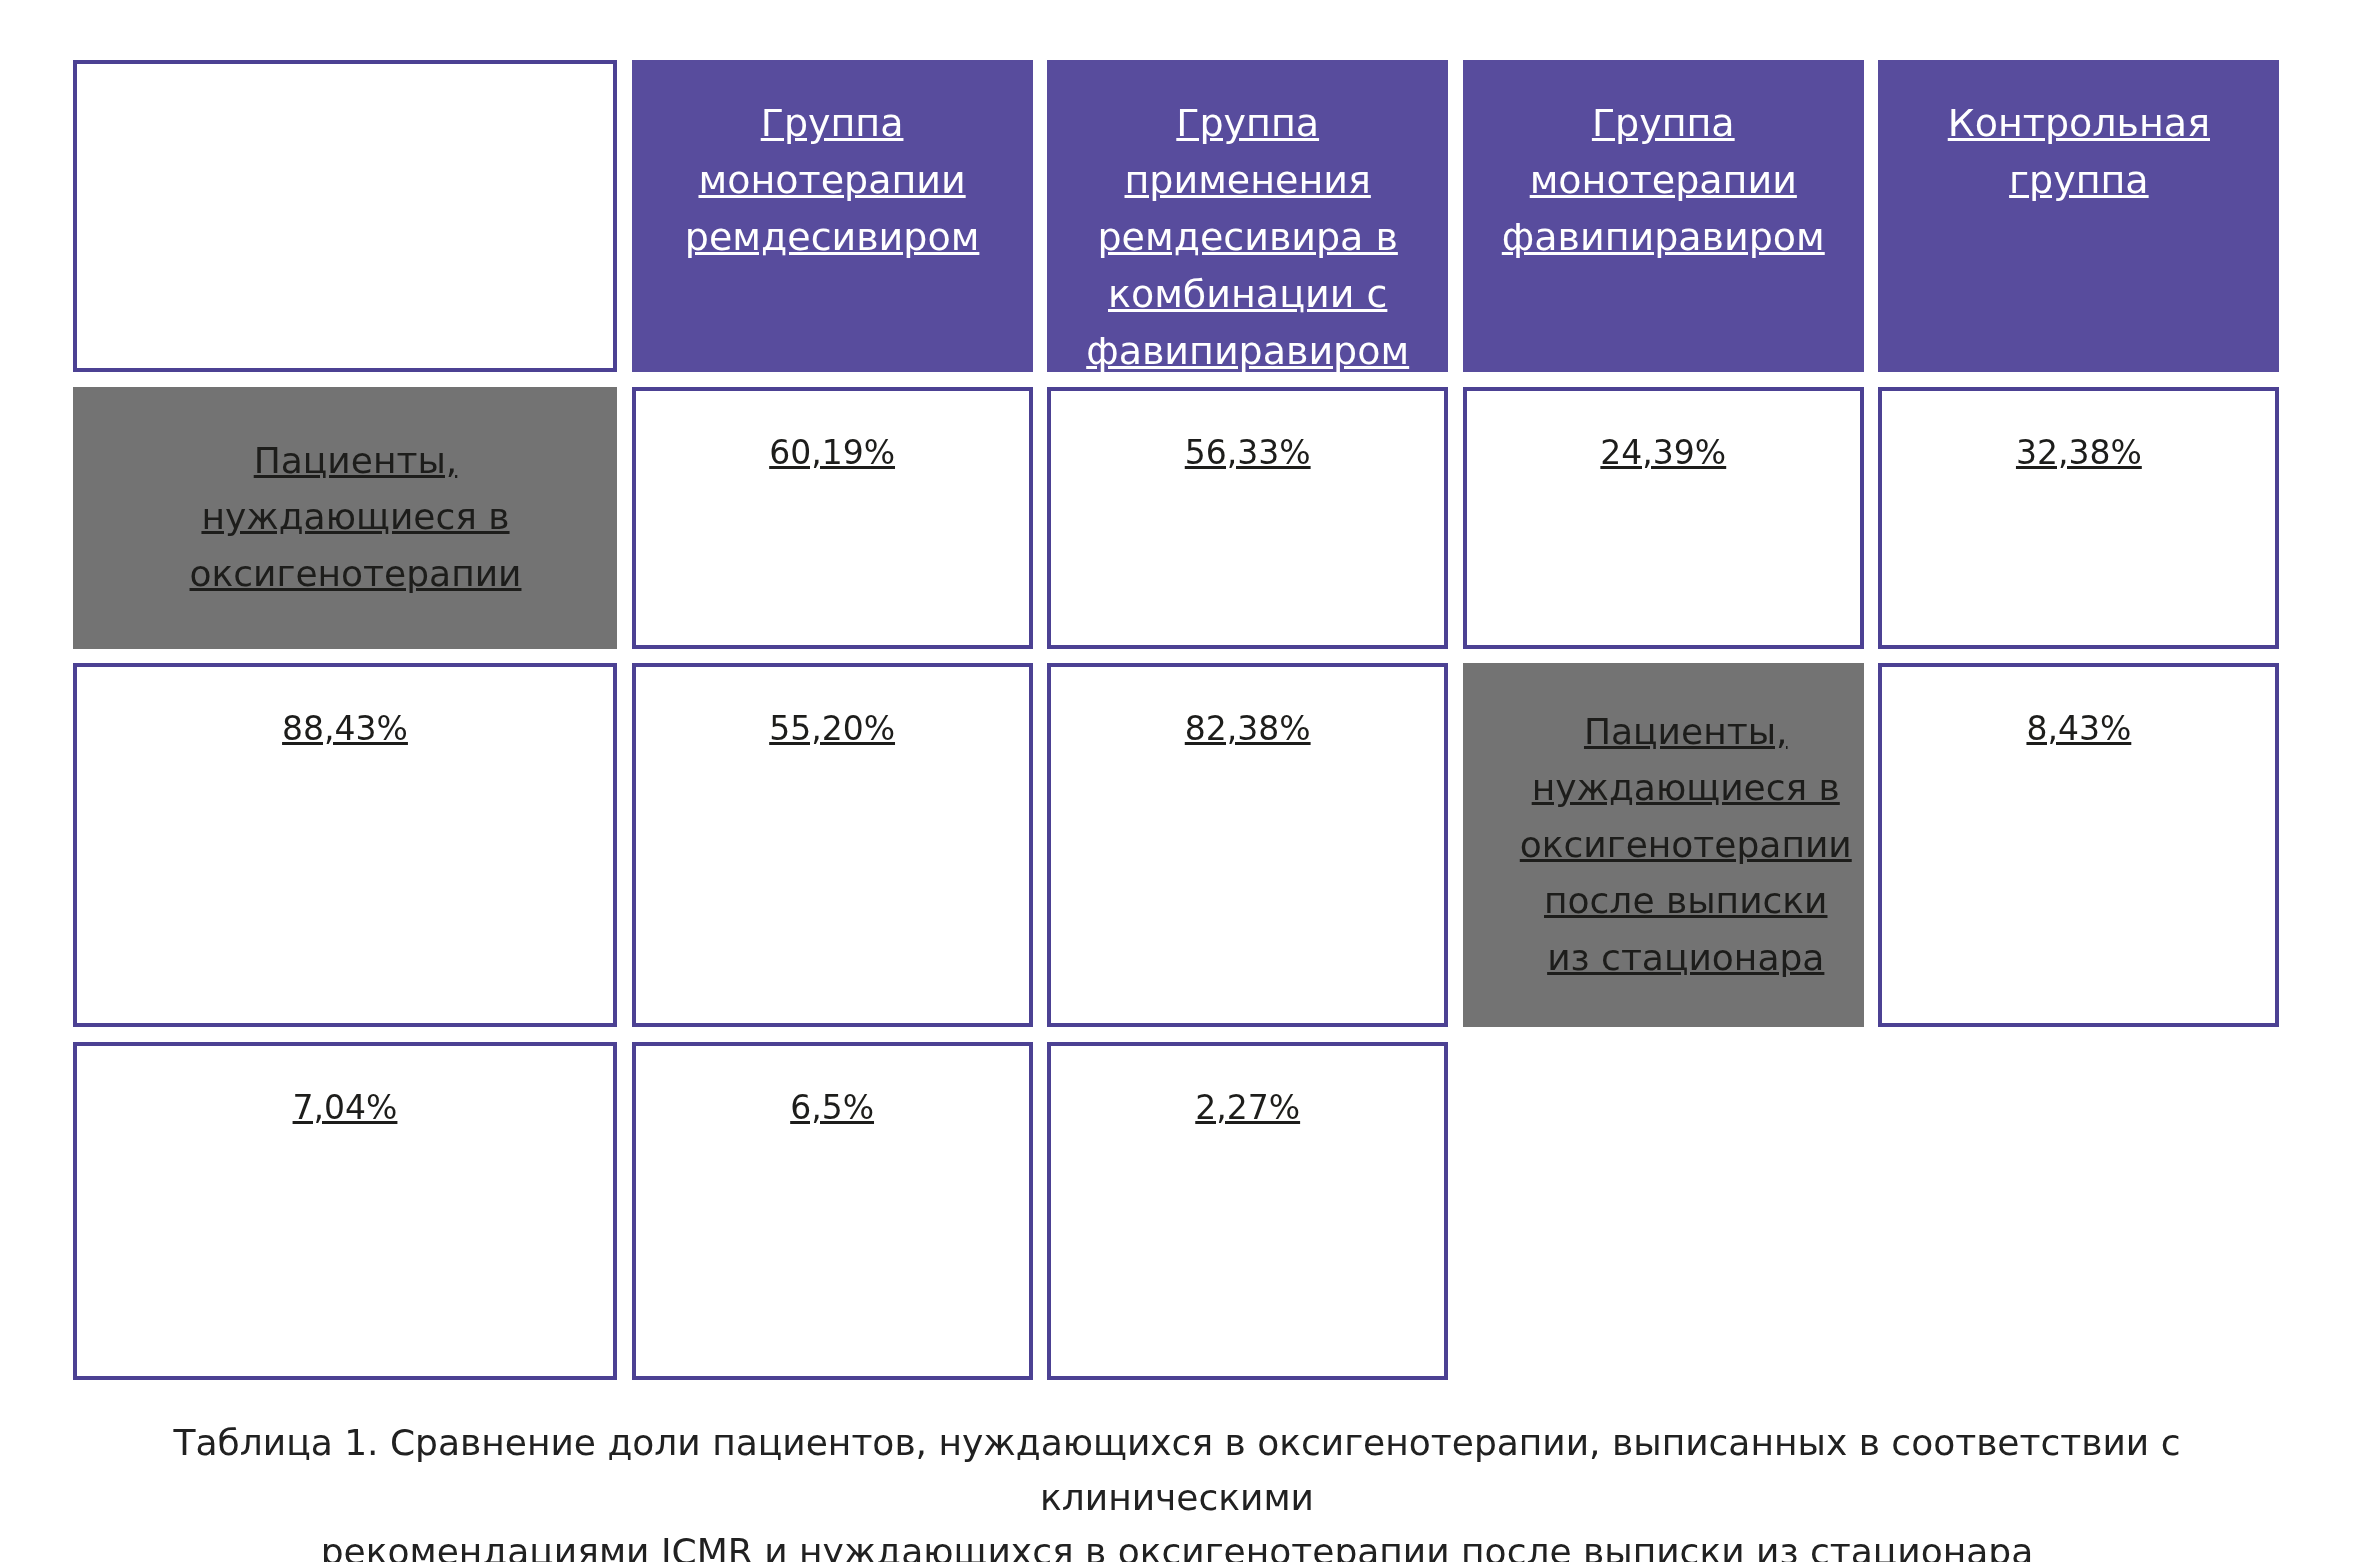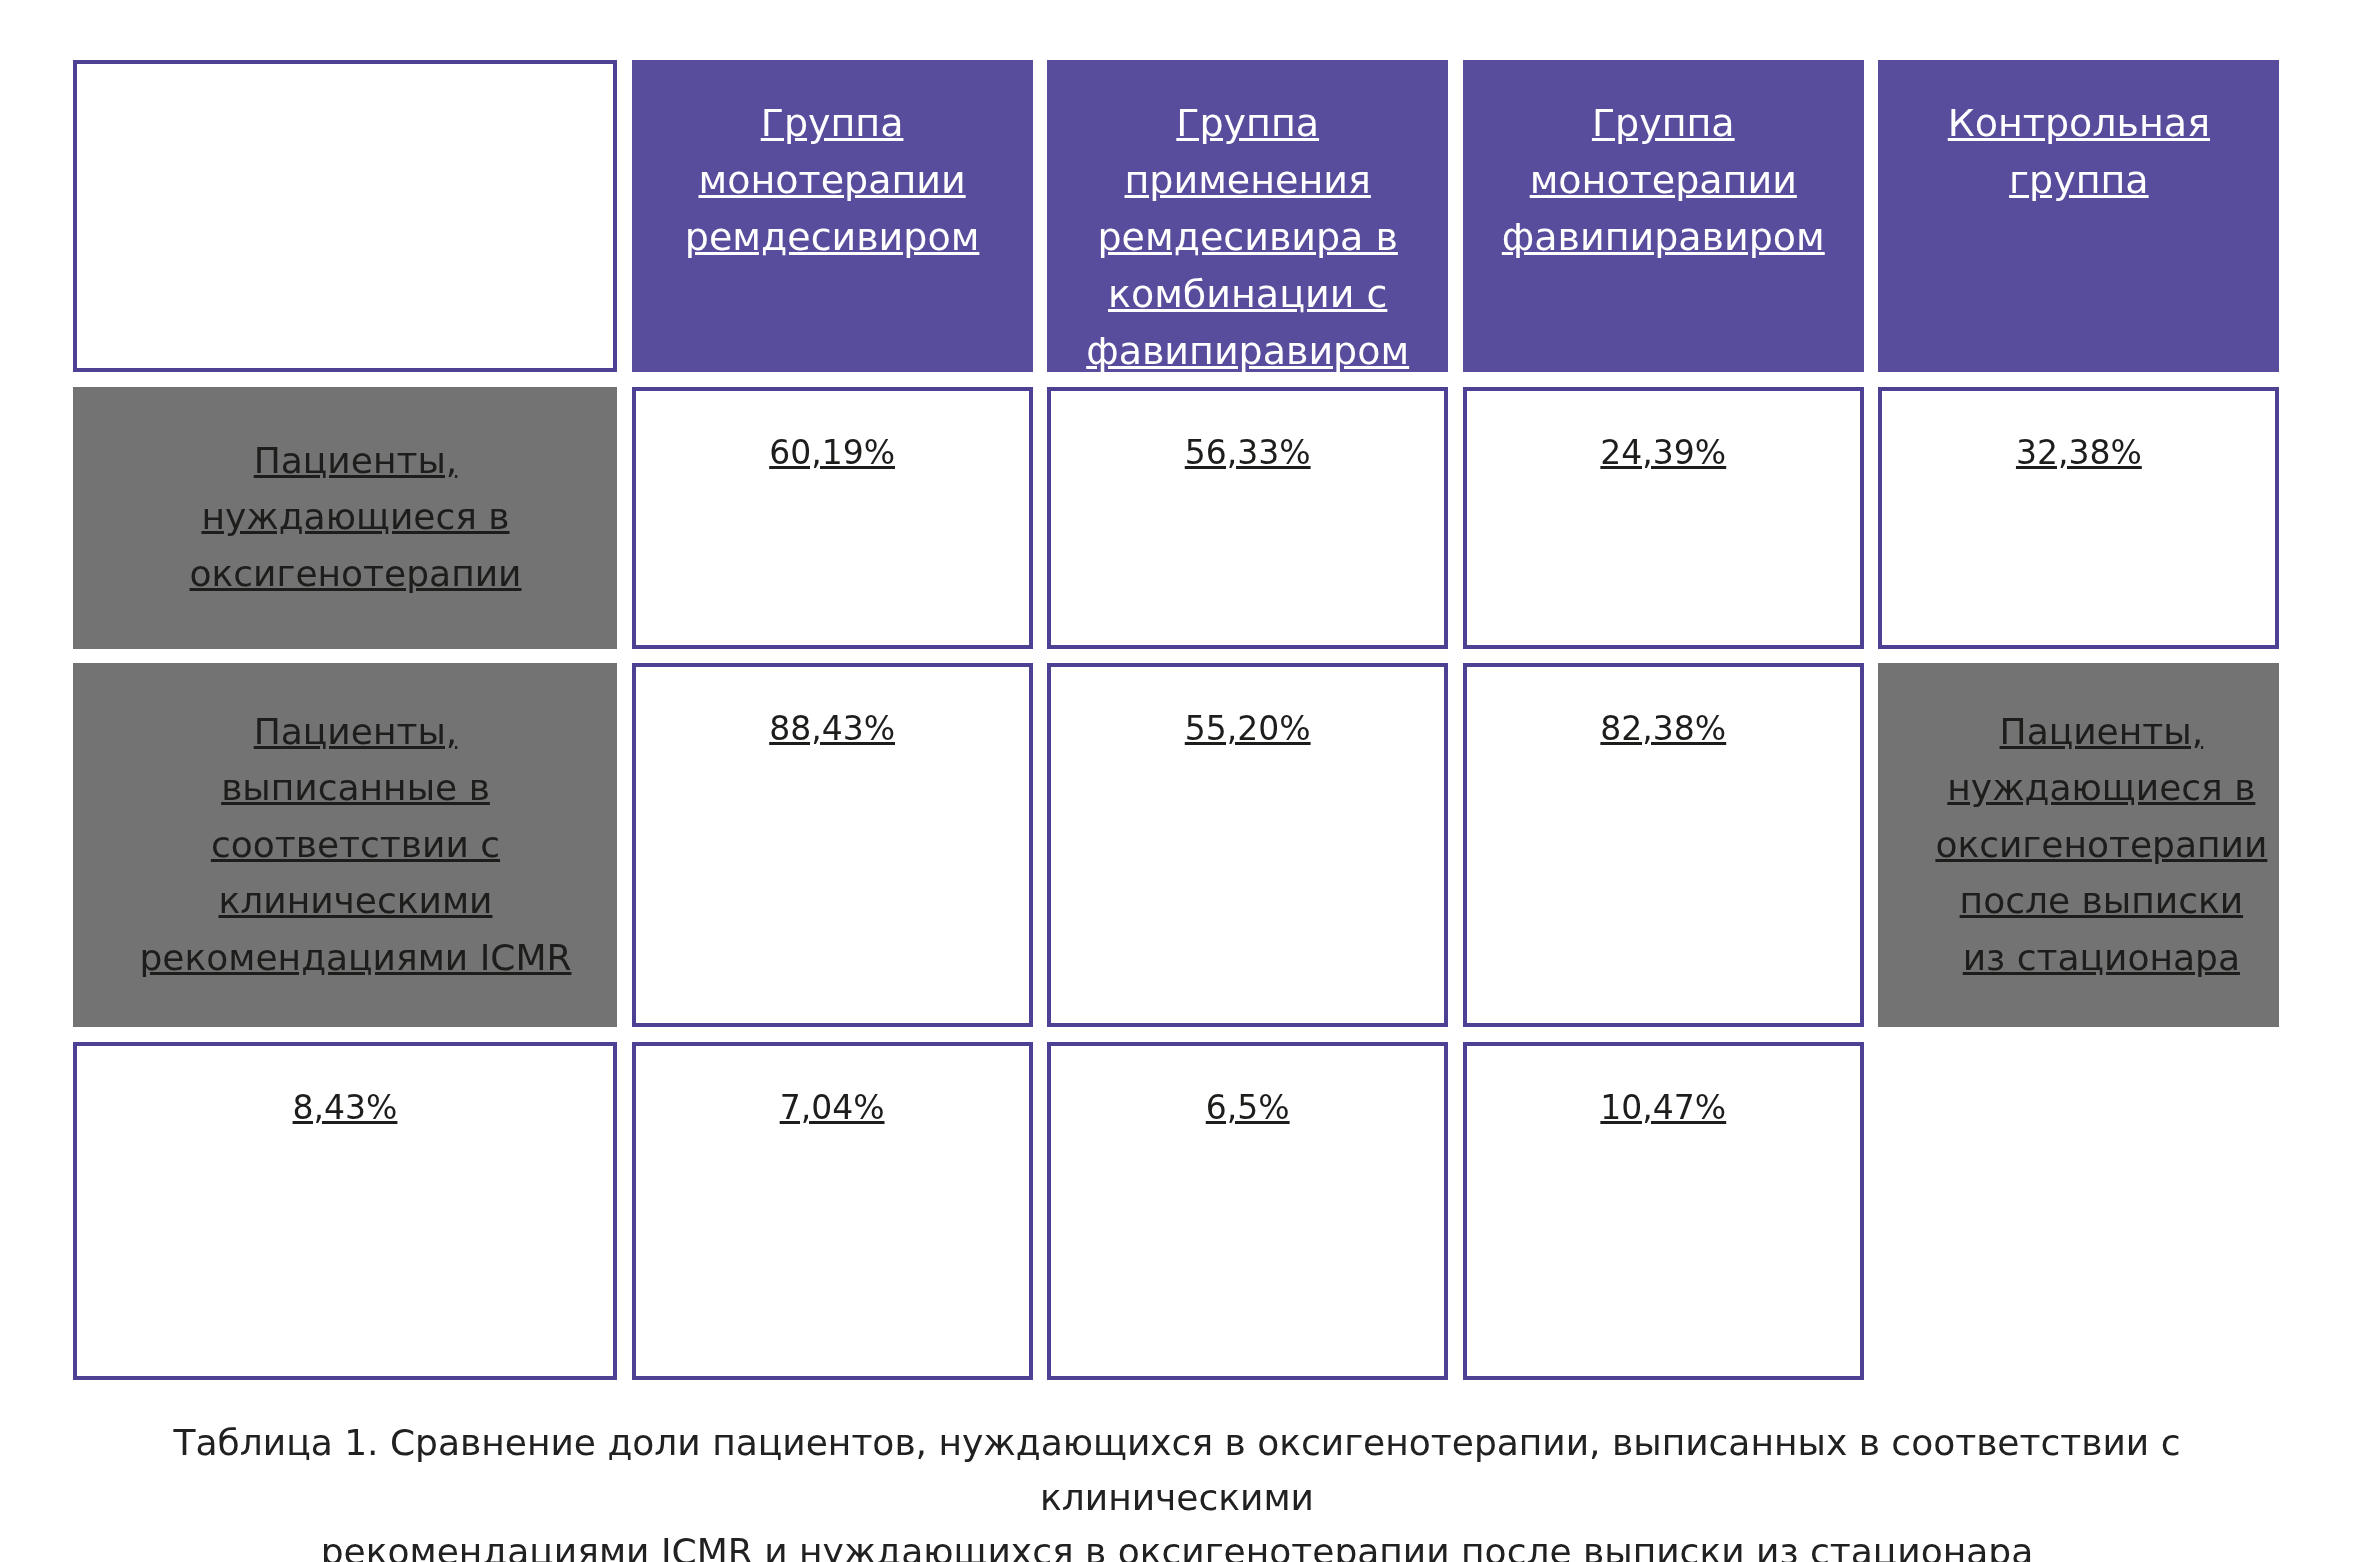--- a/index.html
+++ b/index.html
@@ -86,30 +86,29 @@
     <div class="cell colhead">Группа применения ремдесивира в комбинации с фавипиравиром</div>
     <div class="cell colhead">Группа монотерапии фавипиравиром</div>
     <div class="cell colhead">Контрольная группа</div>
 
     <div class="cell rowlabel">Пациенты, нуждающиеся в оксигенотерапии</div>
     <div class="cell datacell">60,19%</div>
     <div class="cell datacell">56,33%</div>
     <div class="cell datacell">24,39%</div>
     <div class="cell datacell">32,38%</div>
 
-    <div class="cell rowlabel">Пациенты, выписанные в соответствии с клиническими рекомендациями ICMR</div>
     <div class="cell datacell">88,43%</div>
     <div class="cell datacell">55,20%</div>
     <div class="cell datacell">82,38%</div>
 
     <div class="cell rowlabel">Пациенты, нуждающиеся в оксигенотерапии после выписки из стационара</div>
     <div class="cell datacell">8,43%</div>
     <div class="cell datacell">7,04%</div>
     <div class="cell datacell">6,5%</div>
-    <div class="cell datacell">10,47%</div>
+    <div class="cell datacell">2,27%</div>
   </div>
 
   <div class="caption">
     <div>Таблица 1. Сравнение доли пациентов, нуждающихся в оксигенотерапии, выписанных в соответствии с клиническими</div>
     <div>рекомендациями ICMR и нуждающихся в оксигенотерапии после выписки из стационара</div>
   </div>
 
 </div>
 
 

